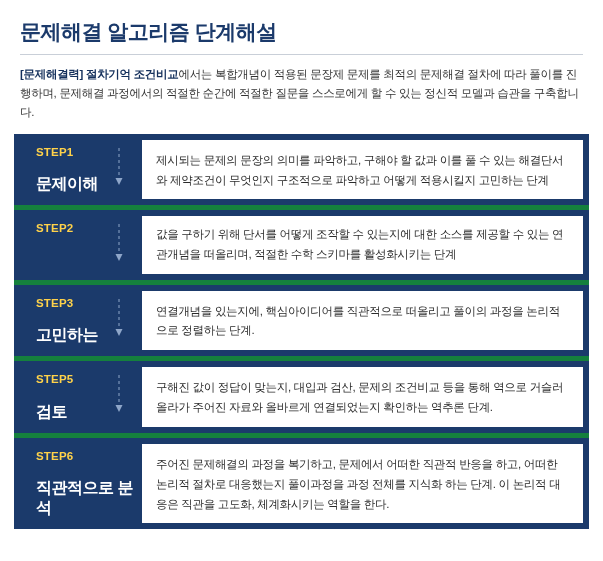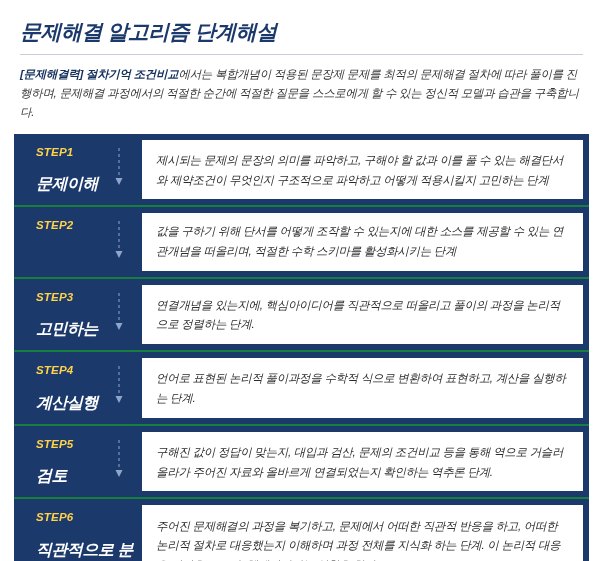--- a/index.html
+++ b/index.html
@@ -12,21 +12,20 @@
     background: #ffffff;
     font-family: "Liberation Sans", sans-serif;
     color: #333333;
     overflow: hidden;
   }
   .page {
     position: relative;
     width: 603px;
     height: 523px;
     box-sizing: border-box;
-    font-style: italic;
   }
   
   .header {
     padding: 18px 20px 0 20px;
   }
   .title {
     font-size: 21px;
     font-weight: bold;
     color: #1b3a6b;
     letter-spacing: -0.5px;
@@ -52,21 +51,21 @@
   .steps {
     margin: 12px 14px 0 14px;
     border-collapse: collapse;
     width: 575px;
     background: #1b3a6b;
     table-layout: fixed;
   }
   .row {
     display: flex;
     background: #1b3a6b;
-    border-bottom: 2px solid #15803d;
+    border-bottom: 5px solid #15803d;
   }
   .row:last-child {
     border-bottom: none;
   }
   .step-cell {
     width: 128px;
     flex: 0 0 128px;
     position: relative;
     padding: 11px 0 11px 22px;
     box-sizing: border-box;
@@ -167,35 +166,20 @@
             <line x1="5" y1="0" x2="5" y2="30" stroke="#8fa6c9" stroke-width="1" stroke-dasharray="3,3"></line>
             <polygon points="1.5,30 8.5,30 5,37" fill="#8fa6c9"></polygon>
           </svg>
         </span>
       </div>
       <div class="desc-cell">
         <span class="desc-text">연결개념을 있는지에, 핵심아이디어를 직관적으로 떠올리고 풀이의 과정을 논리적으로 정렬하는 단계.</span>
       </div>
     </div>
 
-    <div class="row">
-      <div class="step-cell">
-        <div class="step-no">STEP4</div>
-        <div class="step-name">계산실행</div>
-        <span class="arrow">
-          <svg width="10" height="42" viewBox="0 0 10 42">
-            <line x1="5" y1="0" x2="5" y2="30" stroke="#8fa6c9" stroke-width="1" stroke-dasharray="3,3"></line>
-            <polygon points="1.5,30 8.5,30 5,37" fill="#8fa6c9"></polygon>
-          </svg>
-        </span>
-      </div>
-      <div class="desc-cell">
-        <span class="desc-text">언어로 표현된 논리적 풀이과정을 수학적 식으로 변환하여 표현하고, 계산을 실행하는 단계.</span>
-      </div>
-    </div>
 
     <div class="row">
       <div class="step-cell">
         <div class="step-no">STEP5</div>
         <div class="step-name">검토</div>
         <span class="arrow">
           <svg width="10" height="42" viewBox="0 0 10 42">
             <line x1="5" y1="0" x2="5" y2="30" stroke="#8fa6c9" stroke-width="1" stroke-dasharray="3,3"></line>
             <polygon points="1.5,30 8.5,30 5,37" fill="#8fa6c9"></polygon>
           </svg>
@@ -205,19 +189,19 @@
         <span class="desc-text">구해진 값이 정답이 맞는지, 대입과 검산, 문제의 조건비교 등을 통해 역으로 거슬러 올라가 주어진 자료와 올바르게 연결되었는지 확인하는 역추론 단계.</span>
       </div>
     </div>
 
     <div class="row">
       <div class="step-cell">
         <div class="step-no">STEP6</div>
         <div class="step-name">직관적으로 분석</div>
       </div>
       <div class="desc-cell">
-        <span class="desc-text">주어진 문제해결의 과정을 복기하고, 문제에서 어떠한 직관적 반응을 하고, 어떠한 논리적 절차로 대응했는지 이해하며 과정 전체를 지식화 하는 단계. 이 논리적 대응은 직관을 고도화, 체계화시키는 역할을 한다.</span>
+        <span class="desc-text">주어진 문제해결의 과정을 복기하고, 문제에서 어떠한 직관적 반응을 하고, 어떠한 논리적 절차로 대응했는지 풀이과정을 과정 전체를 지식화 하는 단계. 이 논리적 대응은 직관을 고도화, 체계화시키는 역할을 한다.</span>
       </div>
     </div>
 
   </div>
 
 </div>
 
 </body></html>

